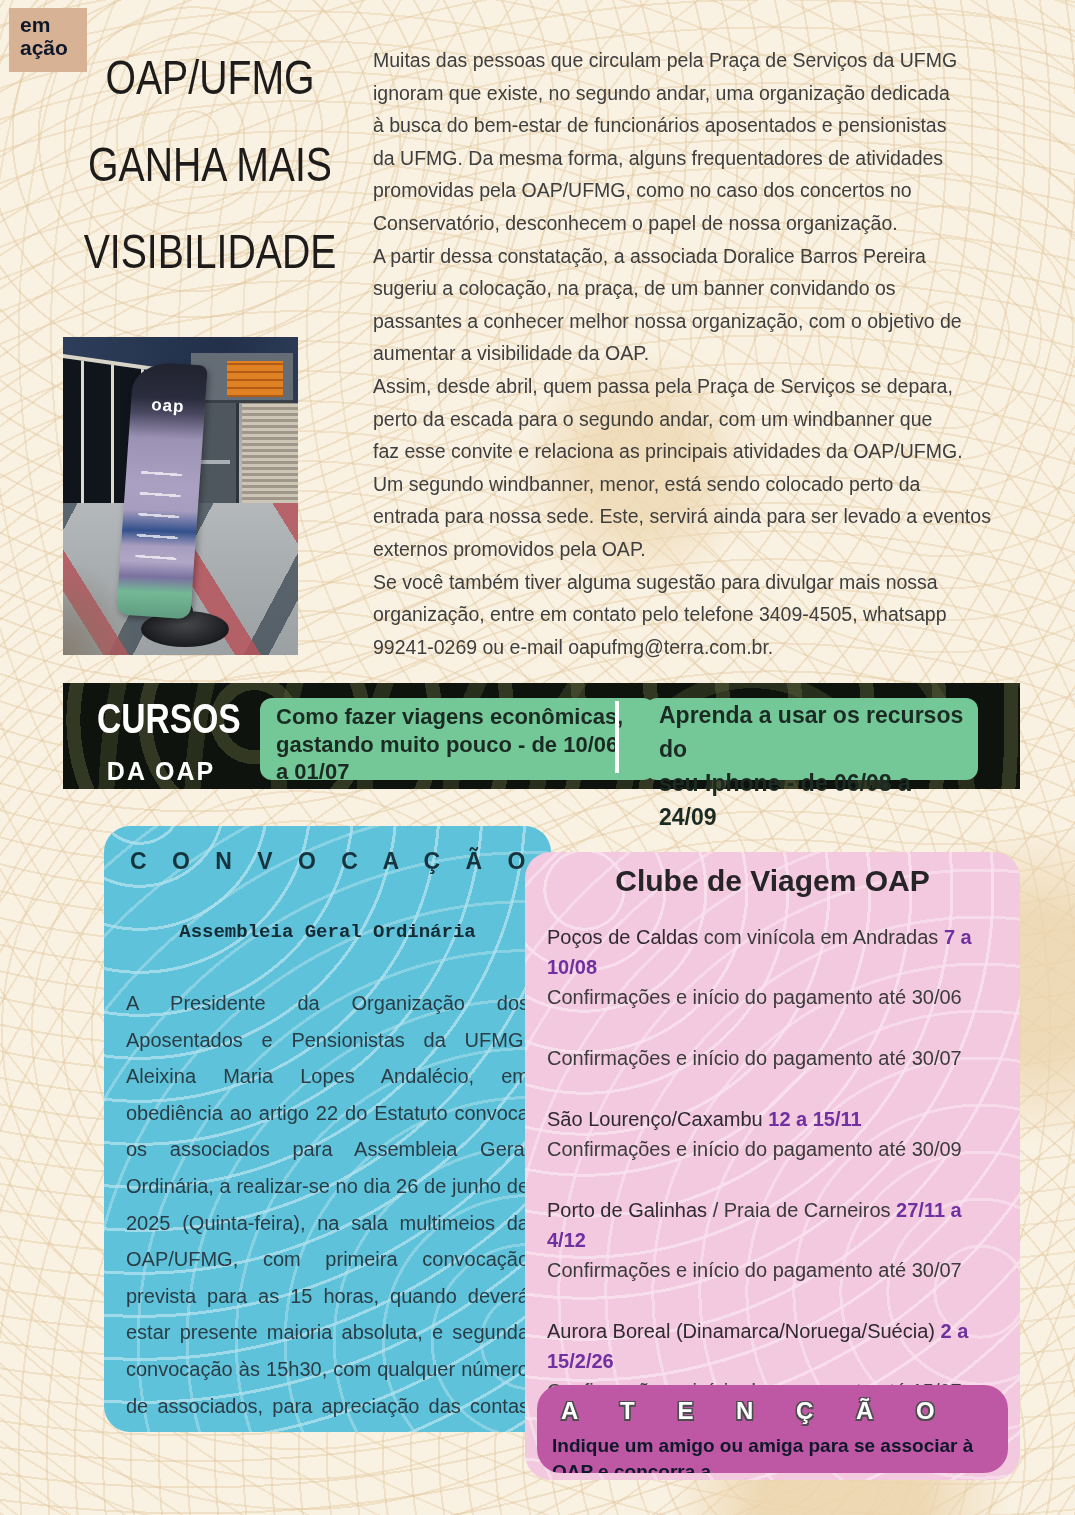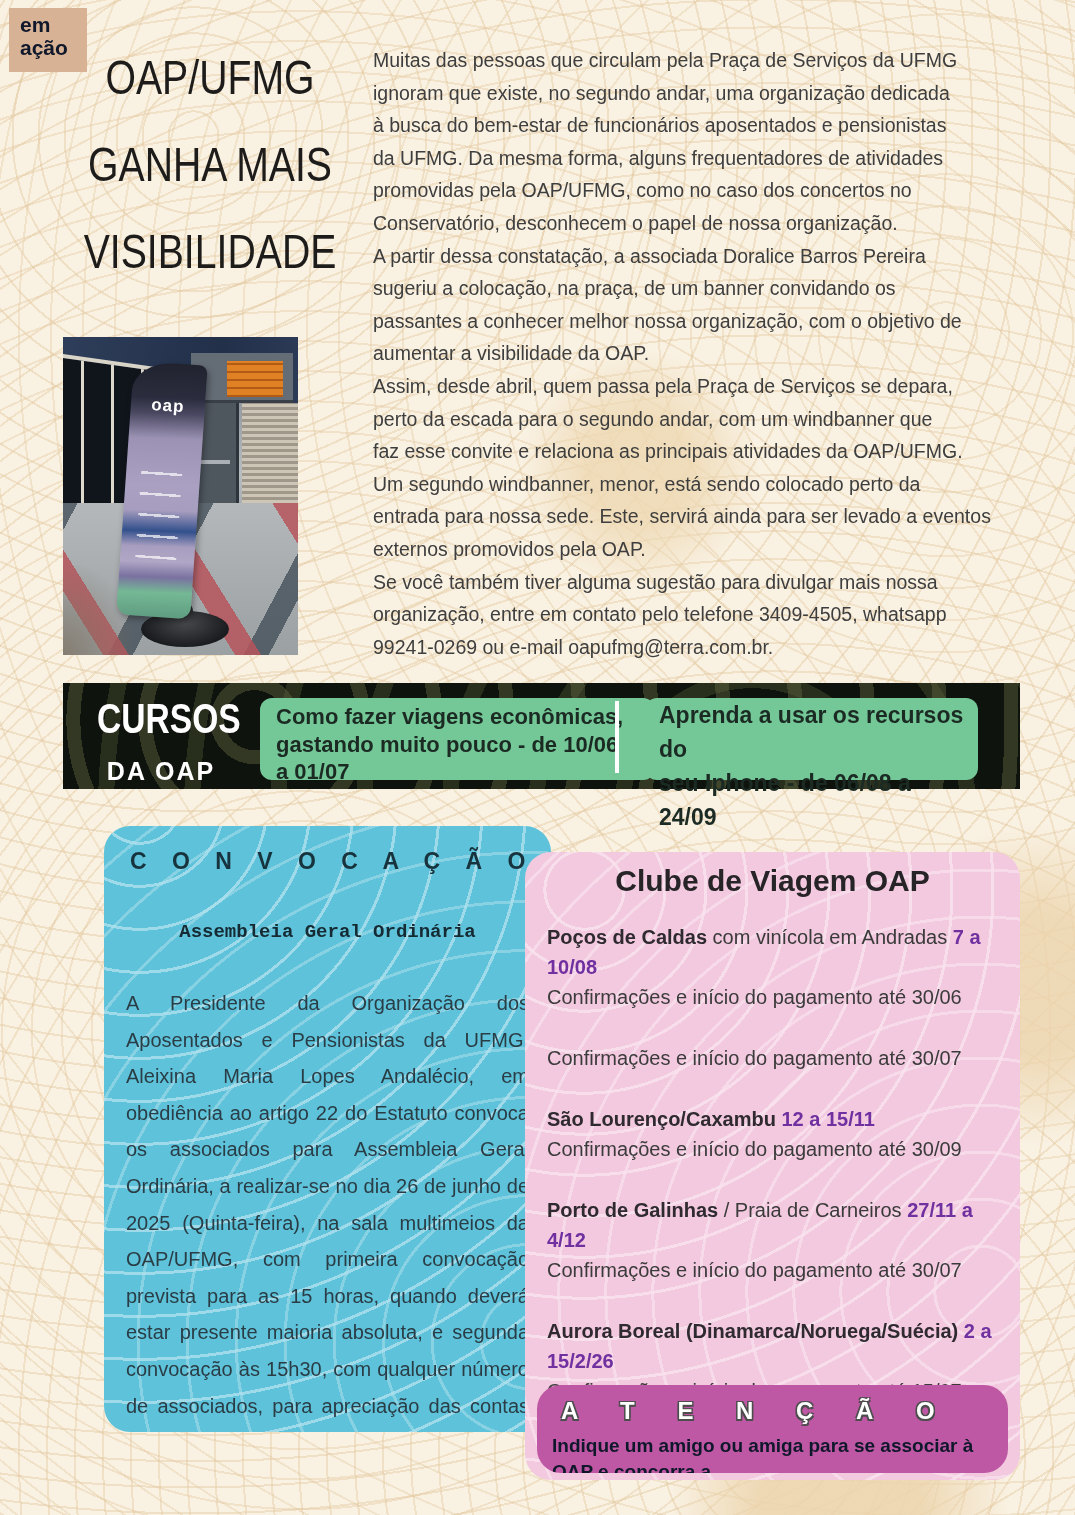--- a/index.html
+++ b/index.html
@@ -100,21 +100,21 @@
   
   .pink-box{ position:absolute; left:525px; top:852px; width:495px; height:628px; border-radius:26px;
       background-color:#f2c9de;
       background-image:
         repeating-radial-gradient(circle at 12% 6%, rgba(248,222,236,0) 0 38px, rgba(249,226,238,0.85) 38px 41px),
         repeating-radial-gradient(circle at 92% 70%, rgba(248,222,236,0) 0 44px, rgba(249,226,238,0.7) 44px 47px);
       overflow:hidden; }
   .viagem-title{ margin-top:12px; text-align:center; font-size:30px; font-weight:bold; color:#262427; }
   .travel-list{ margin:24px 14px 0 22px; }
   .travel-item{ margin-bottom:31px; font-size:20px; line-height:30px; }
-  .ti-name{ font-weight:bold; color:#2f2a30; }
+  .ti-name{ font-weight:normal; color:#2f2a30; }
   .ti-detail{ color:#3a3a3a; }
   .ti-dates{ font-weight:bold; color:#7030a0; }
   .ti-note{ color:#3b3b3b; }
 
   
   .atencao{ position:absolute; left:12px; bottom:7px; right:12px; height:88px; border-radius:24px;
       background:#bf58a4; overflow:hidden; }
   .atencao-heading{ margin-top:12px; padding-left:24px; font-size:24px; font-weight:bold; color:#fff;
       letter-spacing:18px;
       text-shadow:-1.5px -1.5px 0 #4d4d4d, 1.5px -1.5px 0 #4d4d4d, -1.5px 1.5px 0 #4d4d4d, 1.5px 1.5px 0 #4d4d4d; }

